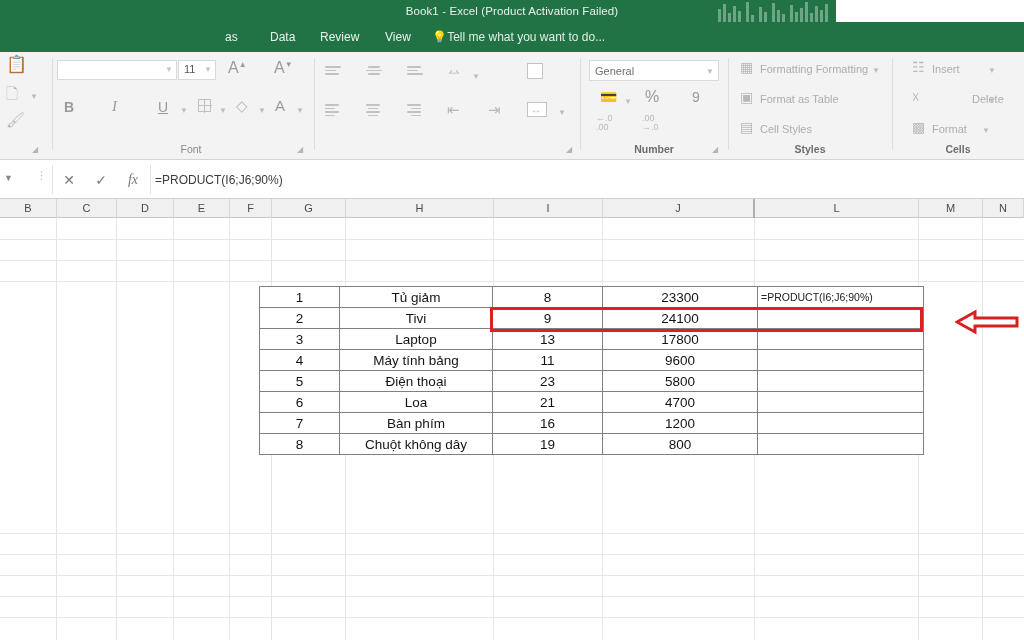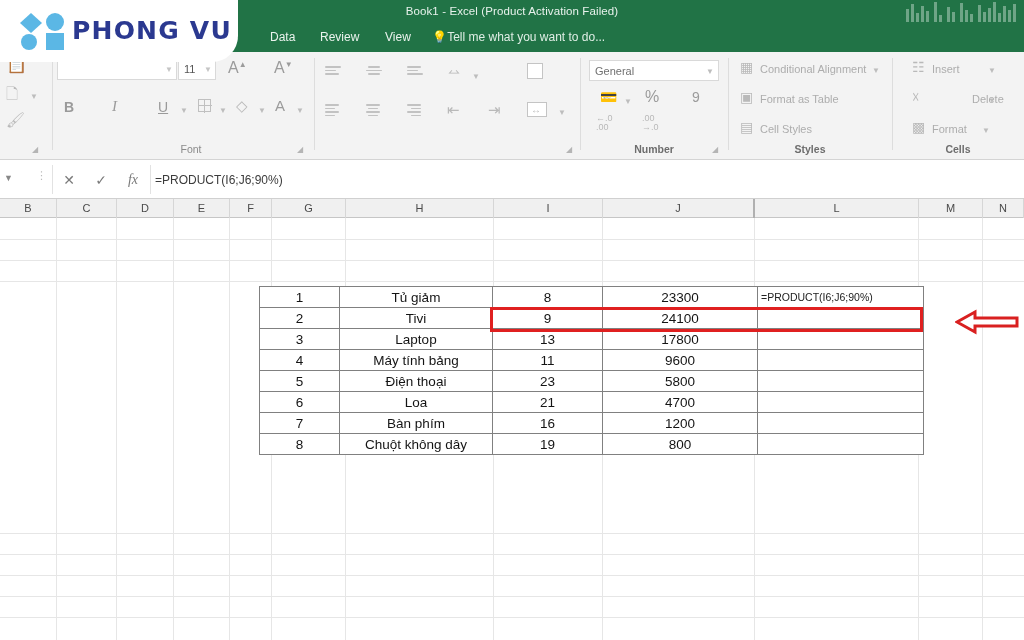--- a/index.html
+++ b/index.html
@@ -6,21 +6,21 @@
   html, body {
     width: 1024px; height: 640px;
     overflow: hidden;
     font-family: "Liberation Sans", sans-serif;
     background: #ffffff;
   }
   #app { position: relative; width: 1024px; height: 640px; }
 
   
   .titlebar {
-    position: absolute; left: 0; top: 0; width: 1024px; height: 22px;
+    position: absolute; left: 0; top: 0; width: 836px; height: 22px;
     background: #217346;
   }
   .title-text {
     position: absolute; left: 0; top: 0; width: 1024px; height: 22px;
     line-height: 22px; text-align: center;
     color: #e8f2ec; font-size: 11.5px; letter-spacing: .1px;
   }
   .title-deco {
     position: absolute; right: 8px; top: 0; height: 22px; width: 112px;
     overflow: hidden; opacity: .45;
@@ -314,21 +314,21 @@
     <div class="ic" style="left:600px; top:38px; font-size:14px;">💳</div>
     <div class="caret" style="left:624px; top:45px;">▼</div>
     <div class="ic dk" style="left:645px; top:37px; font-size:16px;">%</div>
     <div class="ic dk" style="left:692px; top:38px; font-size:14px;">9</div>
     <div class="ic" style="left:596px; top:62px; font-size:9px;">←.0<br>.00</div>
     <div class="ic" style="left:642px; top:62px; font-size:9px;">.00<br>→.0</div>
     <div class="grp-label" style="left:580px; width:148px; color:#6d6d6d; font-weight:bold;">Number</div>
     <div class="dlg-launch" style="left:712px;">◢</div>
 
     <div class="ic" style="left:740px; top:8px; font-size:14px;">▦</div>
-    <div class="ribtxt" style="left:760px; top:11px;">Conditional Alignment</div>
+    <div class="ribtxt" style="left:760px; top:11px;">Formatting Formatting</div>
     <div class="caret" style="left:872px; top:14px;">▼</div>
     <div class="ic" style="left:740px; top:38px; font-size:14px;">▣</div>
     <div class="ribtxt" style="left:760px; top:41px;">Format as Table</div>
     <div class="ic" style="left:740px; top:68px; font-size:14px;">▤</div>
     <div class="ribtxt" style="left:760px; top:71px;">Cell Styles</div>
     <div class="grp-label" style="left:728px; width:164px; color:#6d6d6d; font-weight:bold;">Styles</div>
 
     <div class="ic" style="left:912px; top:8px; font-size:14px;">☷</div>
     <div class="ribtxt" style="left:932px; top:11px;">Insert</div>
     <div class="caret" style="left:988px; top:14px;">▼</div>
@@ -457,23 +457,14 @@
       </tbody>
     </table>
 
     <div class="redbox" style="left:490px; top:108px; width:433px; height:25px;"></div>
 
     <svg class="redarrow" style="left:955px; top:110px;" width="64" height="26" viewBox="0 0 64 26">
       <polygon points="2,13 20,3 20,9 62,9 62,17 20,17 20,23" fill="#ffffff" stroke="#d92020" stroke-width="3" stroke-linejoin="miter"></polygon>
     </svg>
   </div>
 
-  <div class="logo-card">
-    <svg class="logo-mark" viewBox="0 0 48 40">
-      <polygon points="13,2 24,12 13,22 2,12" fill="#5bb7e5"></polygon>
-      <circle cx="37" cy="11" r="9" fill="#5bb7e5"></circle>
-      <circle cx="11" cy="31" r="8" fill="#5bb7e5"></circle>
-      <rect x="28" y="22" width="18" height="17" fill="#5bb7e5"></rect>
-    </svg>
-    <div class="logo-text">PHONG VU</div>
-  </div>
 
 </div>
 
 </body></html>

